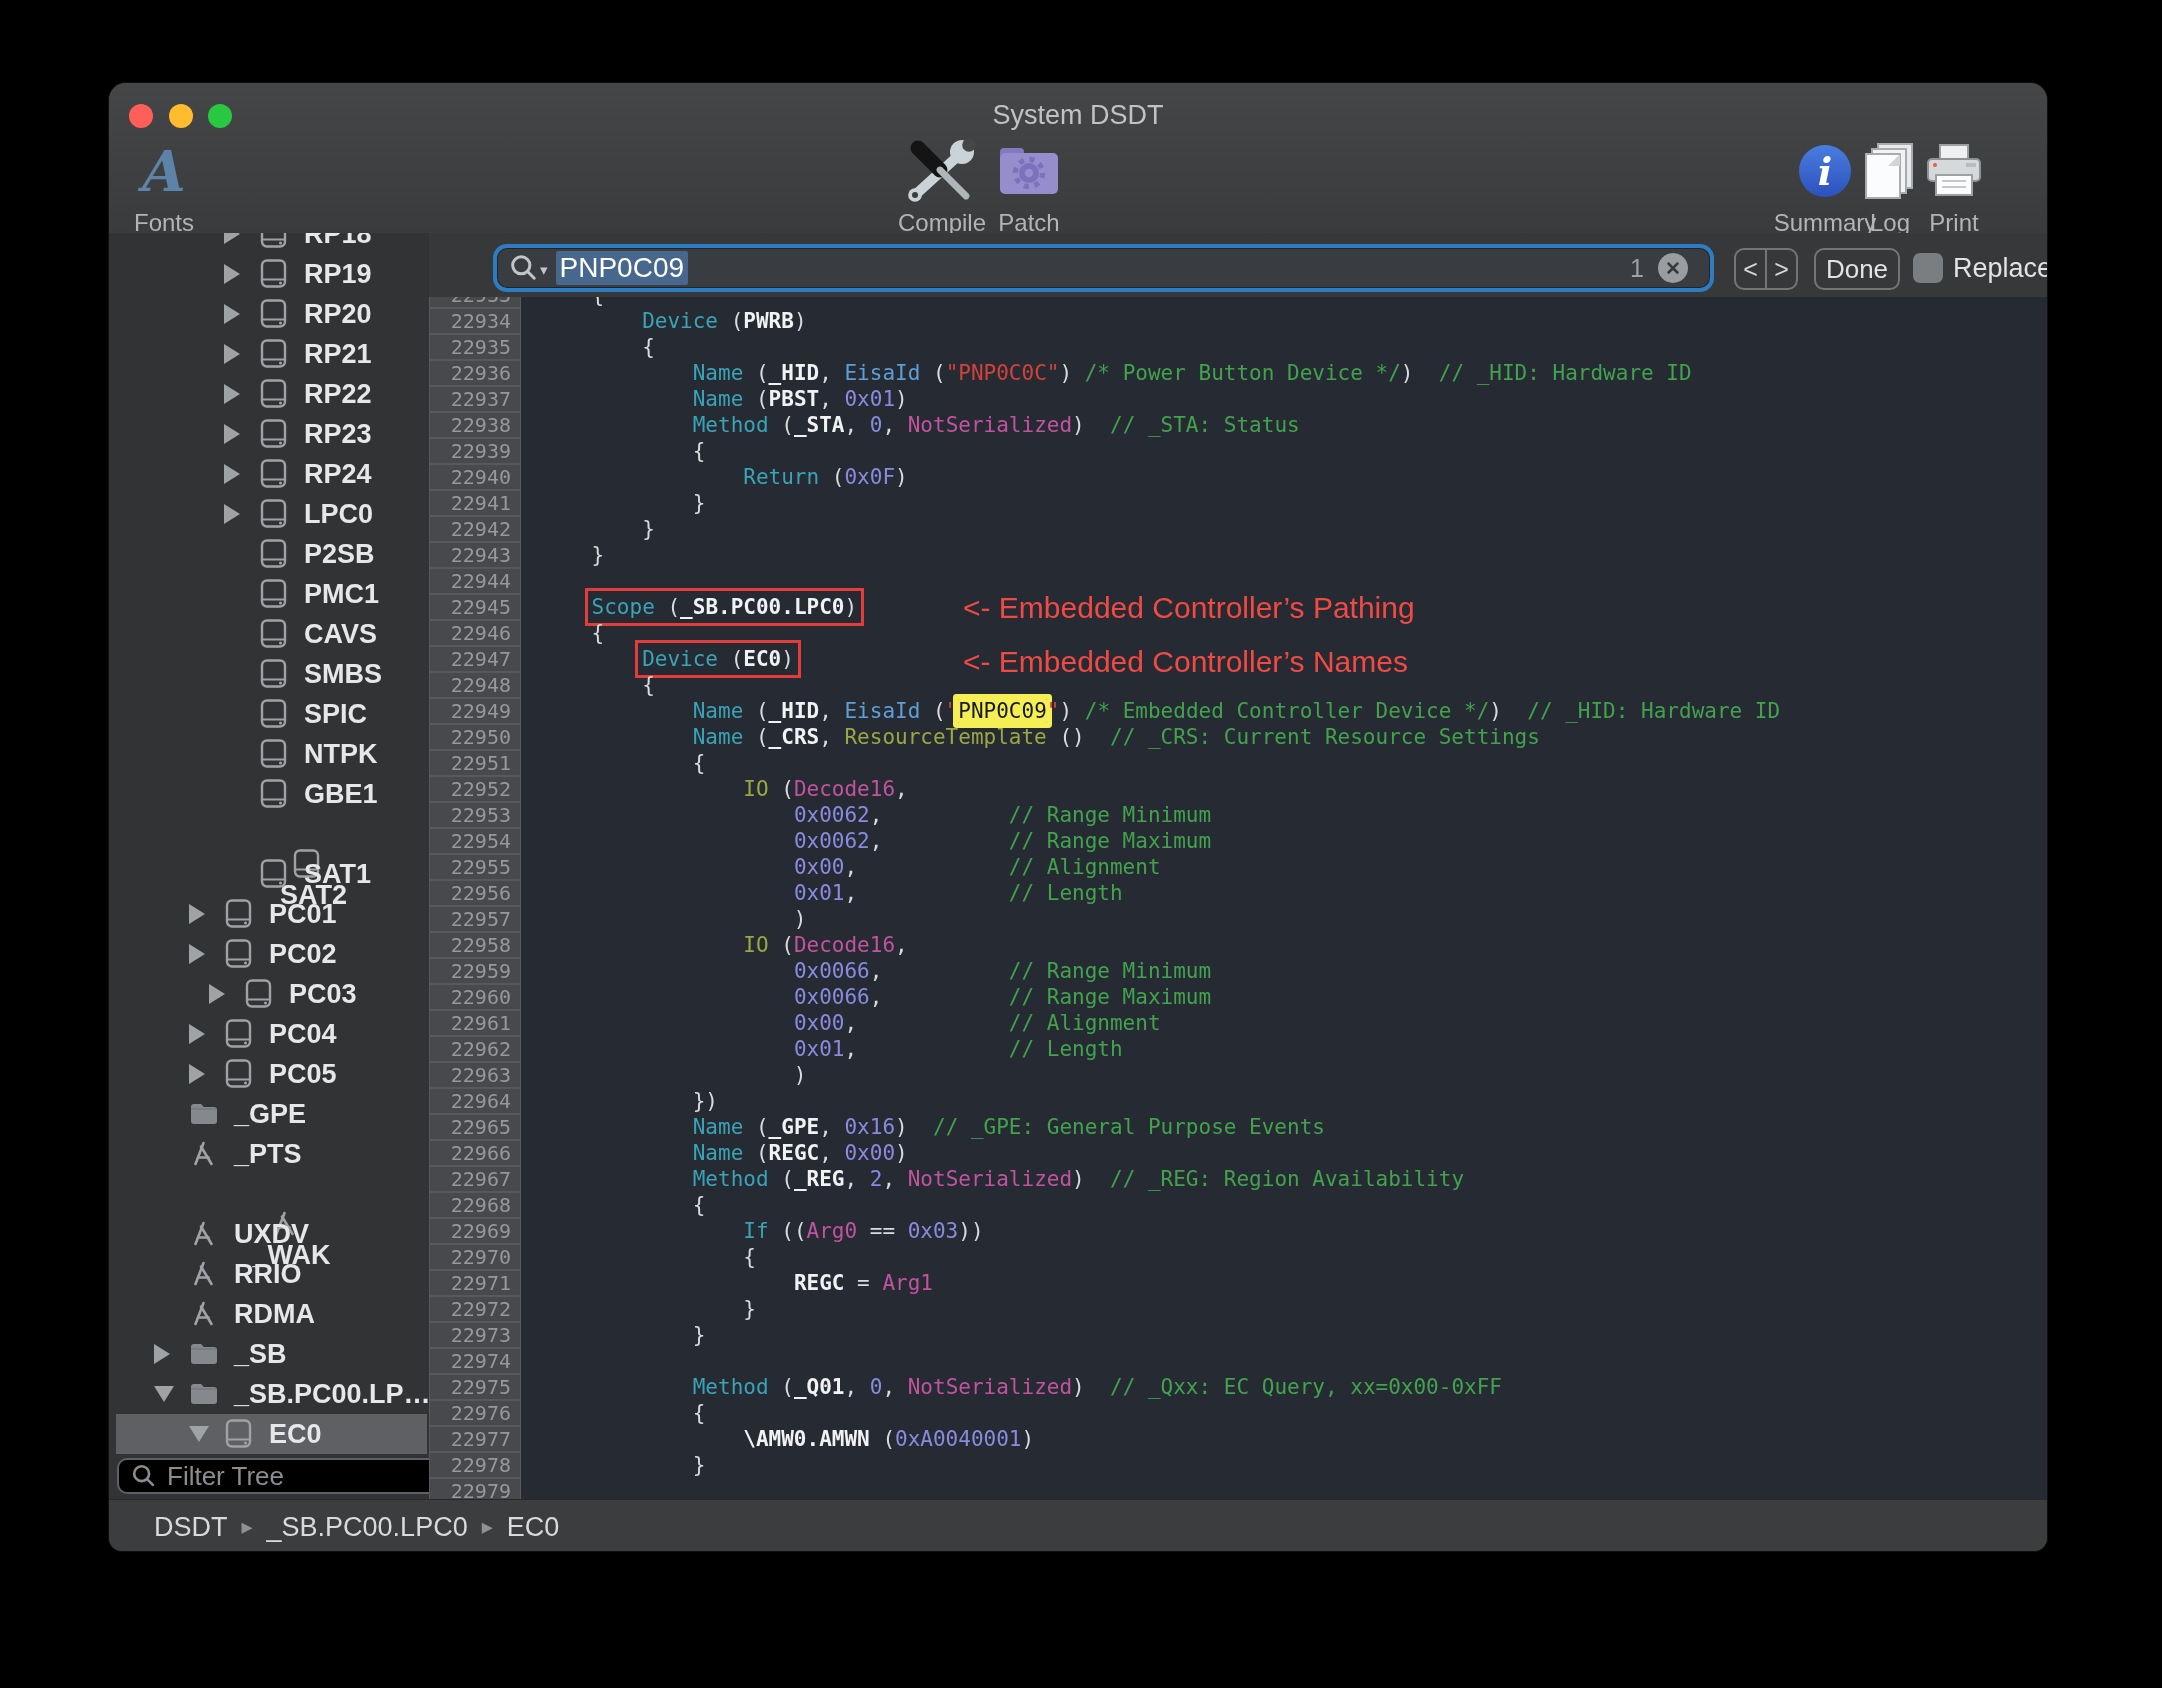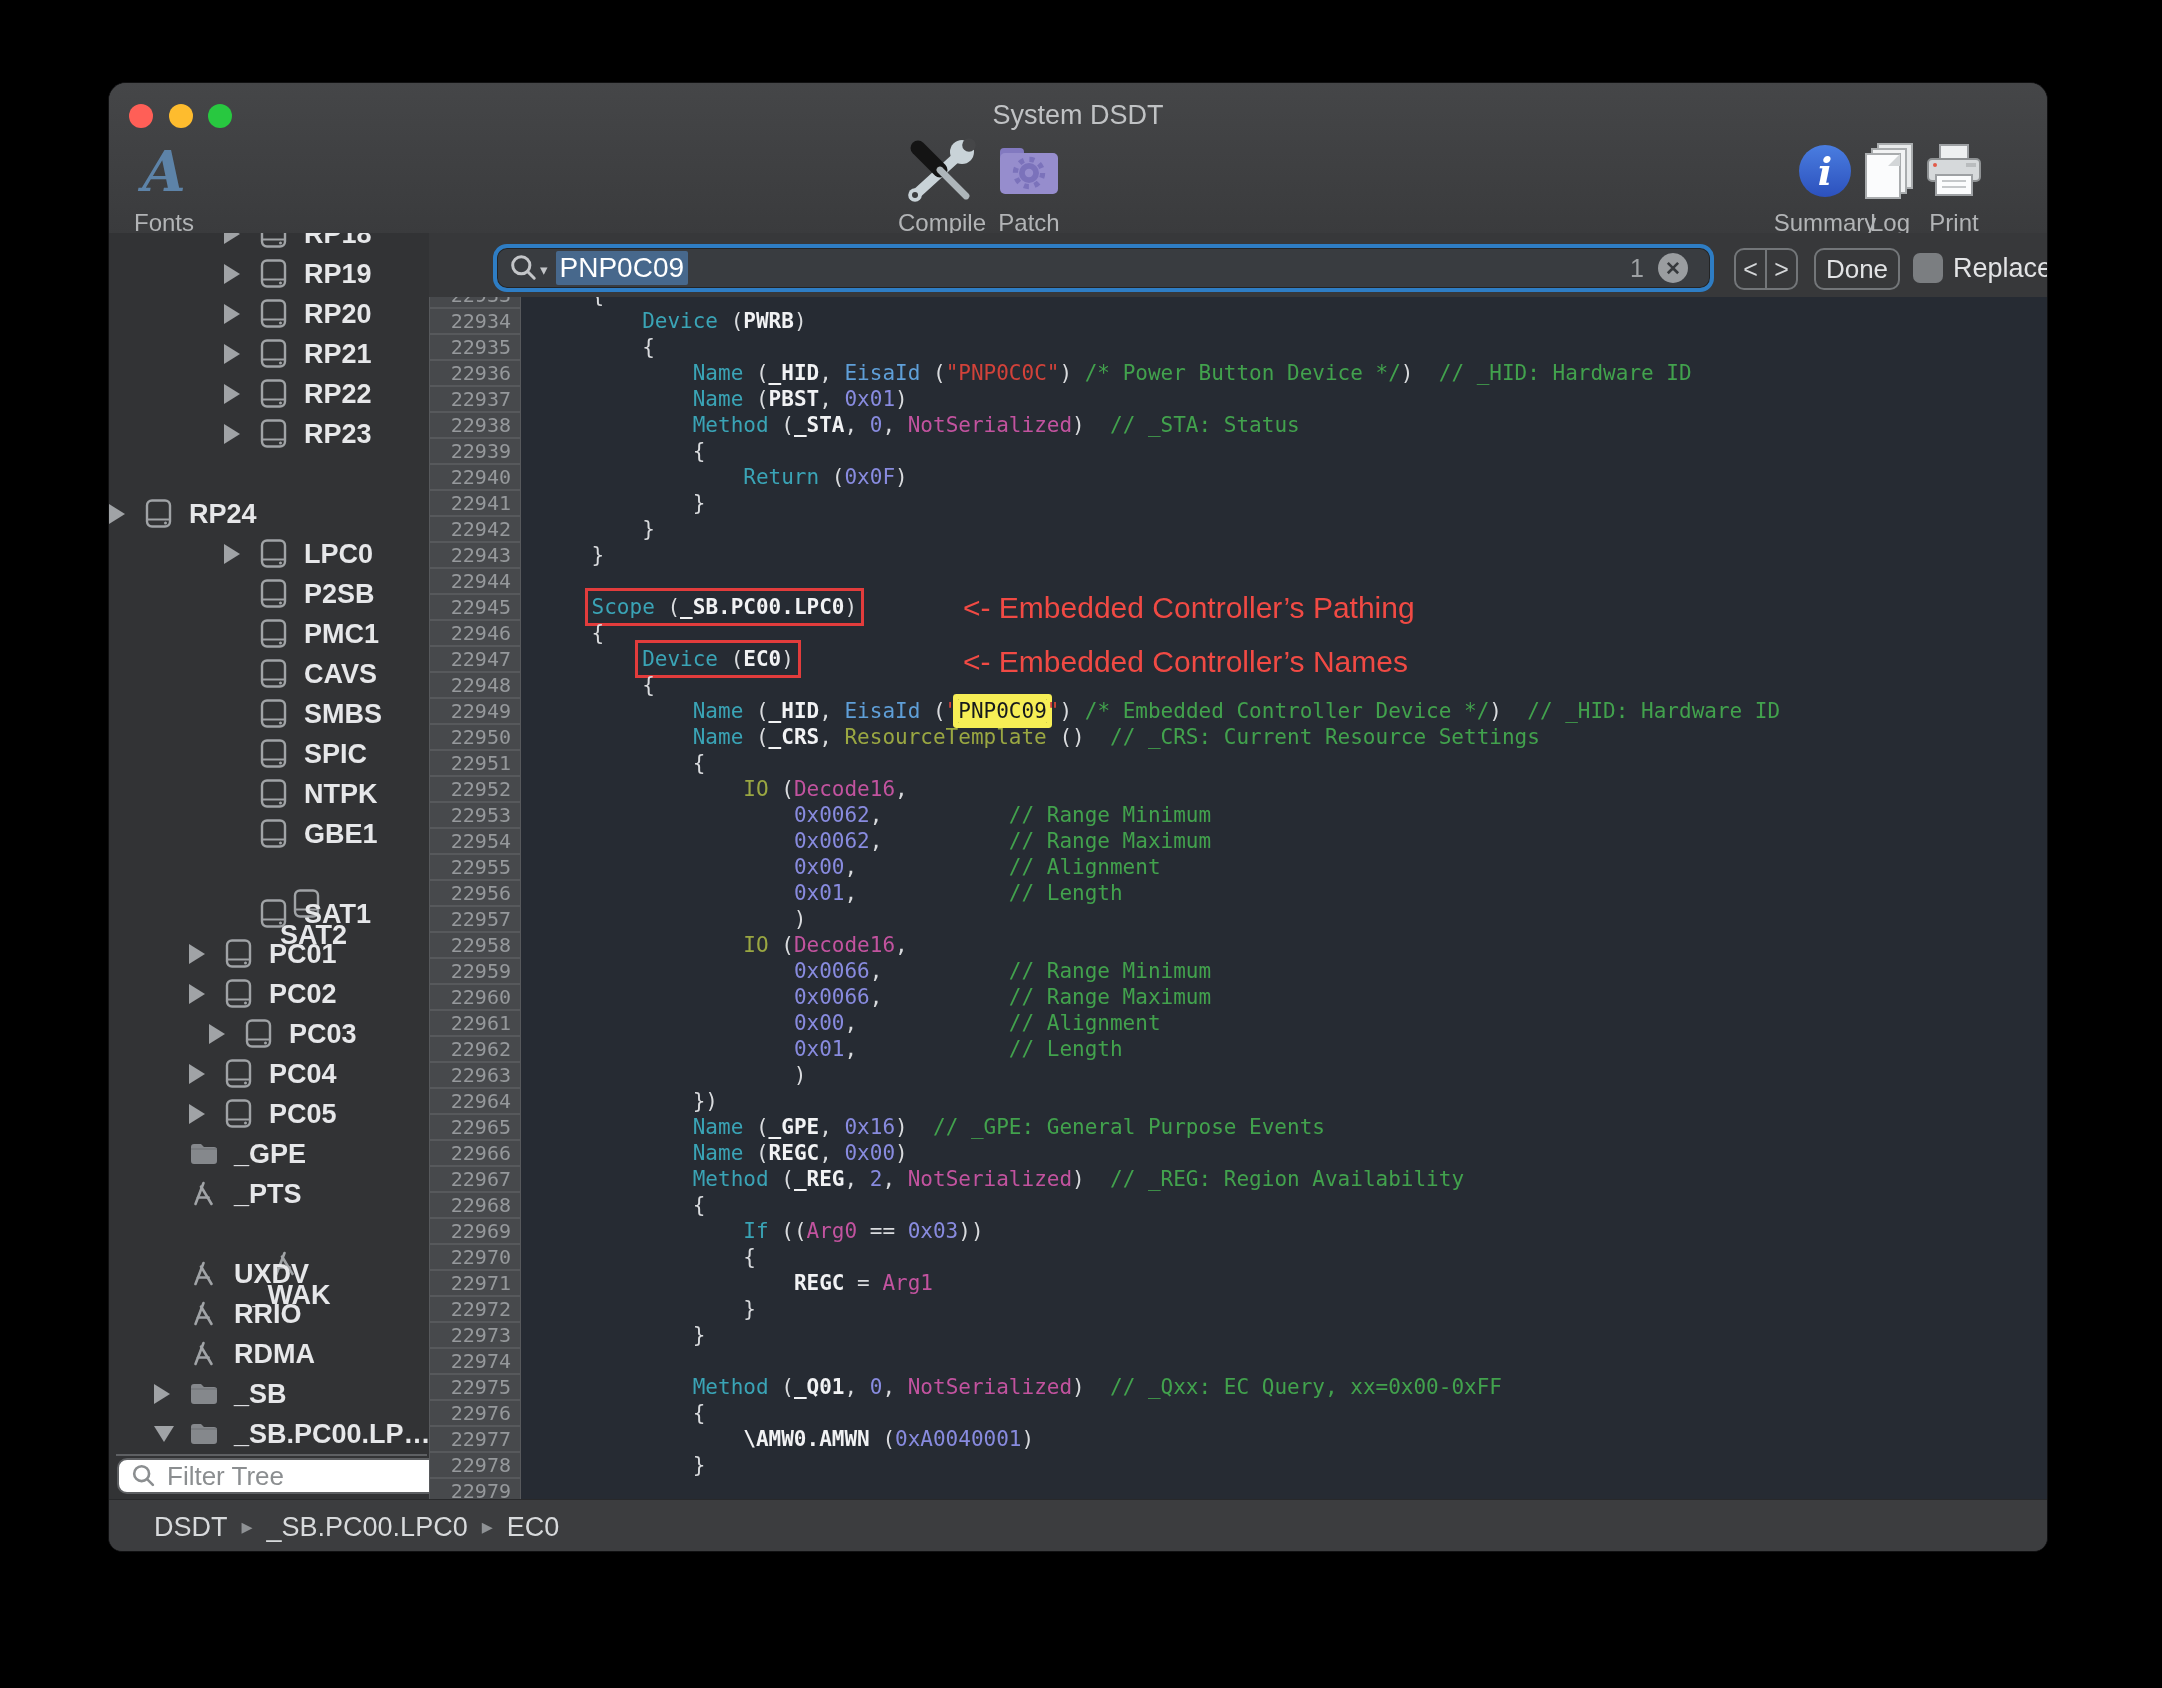--- a/index.html
+++ b/index.html
@@ -37,21 +37,21 @@
   .disc.right i{border-left:16px solid #a0a3a6;border-top:10px solid transparent;border-bottom:10px solid transparent;}
   .disc.down i{border-top:16px solid #a0a3a6;border-left:10px solid transparent;border-right:10px solid transparent;}
   .sicon{width:32px;height:32px;flex:0 0 32px;margin-right:14px;}
   .sicon svg{width:32px;height:32px;}
   .slabel{white-space:nowrap;font-weight:bold;}
   .sb-scroll{position:absolute;left:324px;top:720px;width:16px;height:235px;border-radius:8px;
              background:rgba(150,153,156,.85);}
   .gap-strip{position:absolute;left:320px;top:0;width:50px;height:1266px;background:#2b2c2e;}
   .filterwrap{position:absolute;left:0;top:1223px;width:370px;height:43px;background:#323335;}
   .filterbox{position:absolute;left:8px;top:2px;width:339px;height:36px;border:2px solid #5e6063;
-             border-radius:10px;background:#ffffff;display:flex;align-items:center;box-sizing:border-box;}
+             border-radius:10px;background:#000000;display:flex;align-items:center;box-sizing:border-box;}
   .filterbox .fmag{margin:0 10px 0 12px;}
   .filterbox .ph{color:#8b8e90;font-size:26px;}
   
   .editor{position:absolute;left:320px;top:0;width:1620px;height:1266px;background:#37383a;}
   .findstrip{position:absolute;left:0;top:0;width:100%;height:64px;background:#37383a;}
   .findfield{position:absolute;left:64px;top:11px;width:1221px;height:48px;box-sizing:border-box;
              background:#393c40;border:4px solid #2e7dc4;border-radius:14px;
              display:flex;align-items:center;box-shadow:inset 0 0 0 1px #232425;}
   .findfield .mag{margin-left:12px;}
   .findfield .chev{color:#c3c5c8;font-size:15px;margin:4px 8px 0 1px;}
@@ -233,21 +233,21 @@
               <span class="disc right">
                 <i></i>
               </span>
               <span class="sicon"><svg viewBox="0 0 32 32">
                   <rect x="4" y="2.5" width="23" height="26" rx="5" fill="none" stroke="#a0a3a6" stroke-width="2.4"></rect>
                   <line x1="4.5" y1="21.5" x2="26.5" y2="21.5" stroke="#a0a3a6" stroke-width="2"></line>
                   <circle cx="22.5" cy="25" r="1.5" fill="#a0a3a6"></circle>
                 </svg></span>
               <span class="slabel">RP23</span>
             </div>
-            <div class="srow" style=" margin-top: 40px;">
+            <div class="srow" style="padding-left: 115px;">
               <span class="disc right">
                 <i></i>
               </span>
               <span class="sicon"><svg viewBox="0 0 32 32">
                   <rect x="4" y="2.5" width="23" height="26" rx="5" fill="none" stroke="#a0a3a6" stroke-width="2.4"></rect>
                   <line x1="4.5" y1="21.5" x2="26.5" y2="21.5" stroke="#a0a3a6" stroke-width="2"></line>
                   <circle cx="22.5" cy="25" r="1.5" fill="#a0a3a6"></circle>
                 </svg></span>
               <span class="slabel">RP24</span>
             </div>

